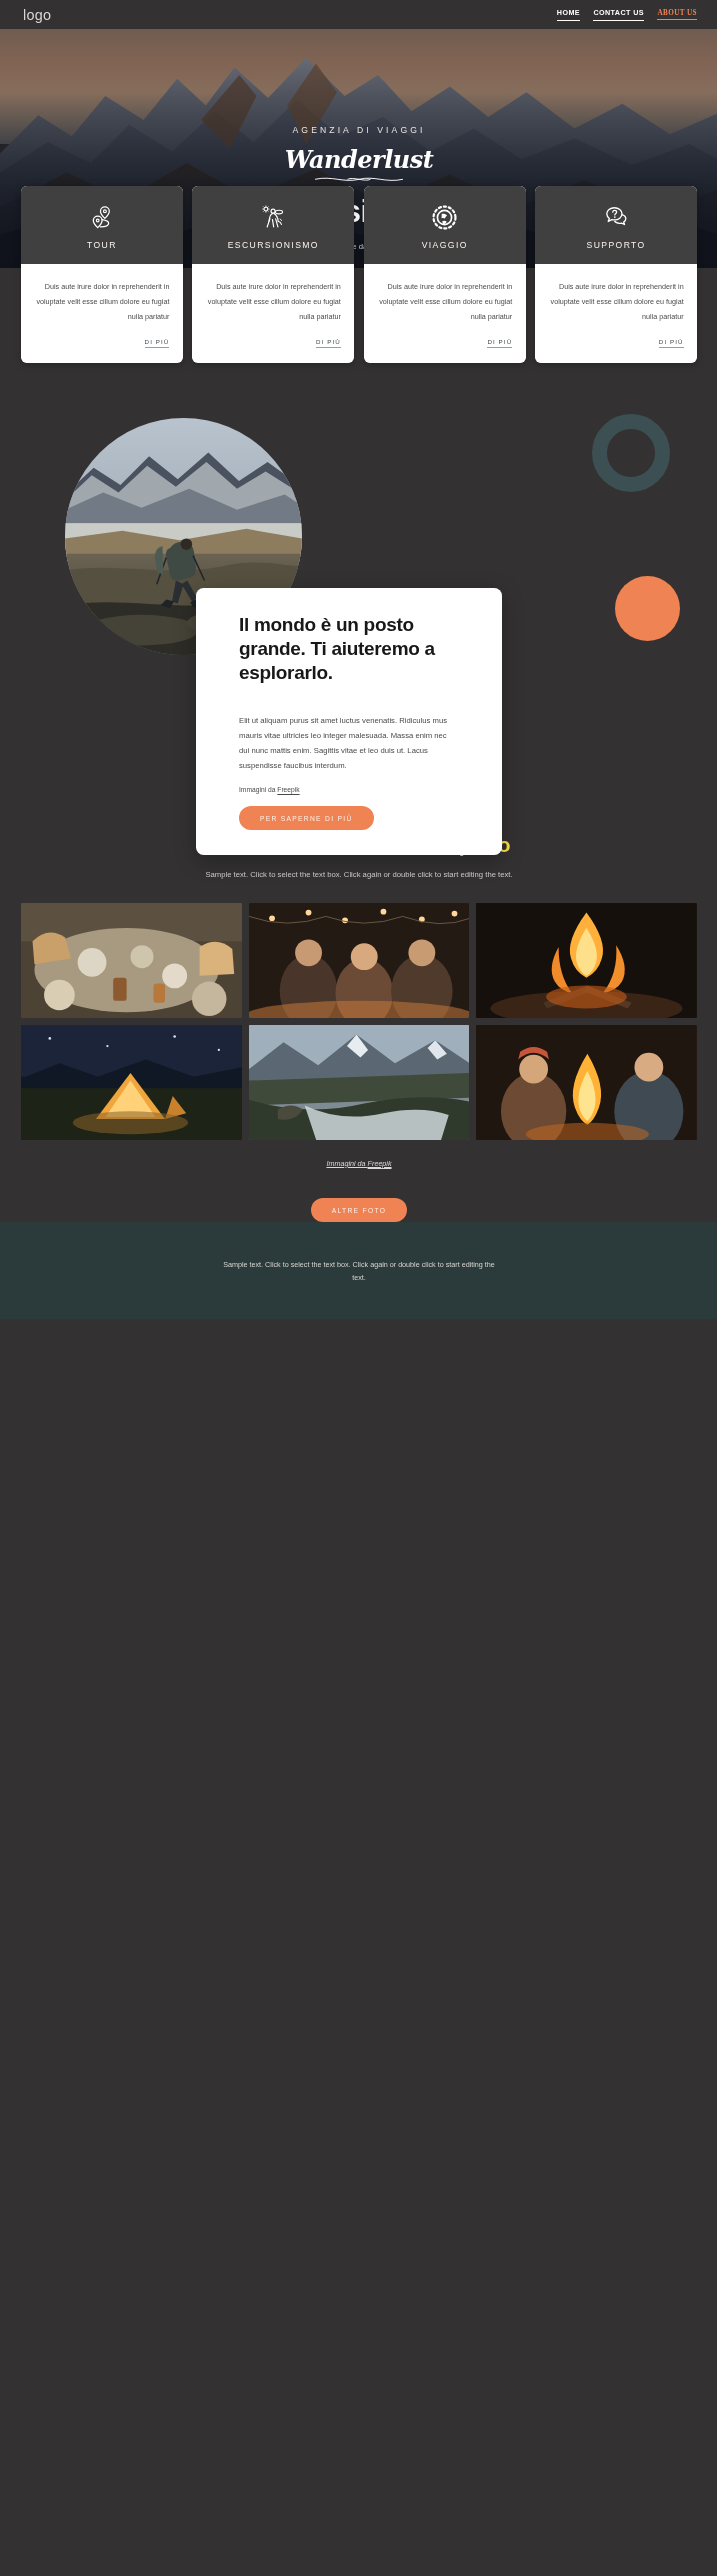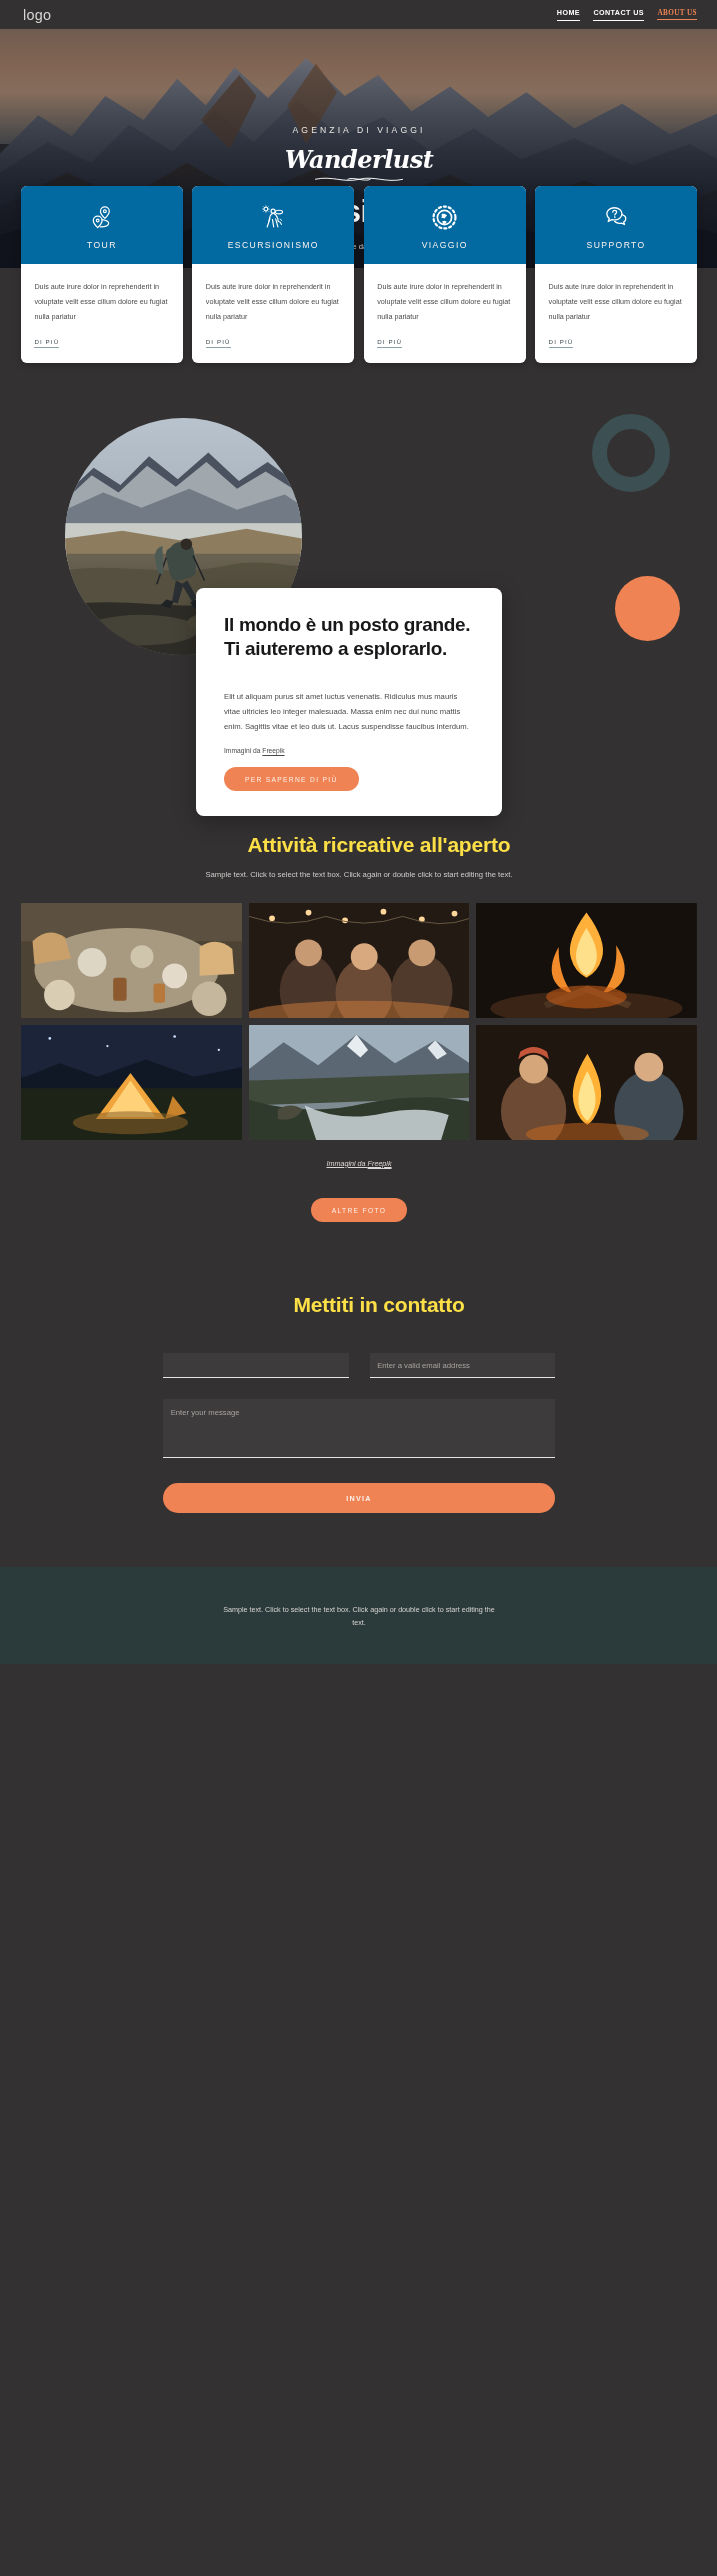--- a/index.html
+++ b/index.html
@@ -102,39 +102,39 @@
     gap: 9.6px;
   }
   .card {
     flex: 1 1 0;
     background: #ffffff;
     border-radius: 5.7px;
     overflow: hidden;
     box-shadow: 0 1.9px 7.7px rgba(0,0,0,.25);
   }
   .card-head {
-    background: #0369a1;
+    background: #404040;
     height: 78px;
     display: flex;
     flex-direction: column;
     align-items: center;
     justify-content: center;
     gap: 8.6px;
     padding-top: 3.8px;
   }
   .card-icon { width: 27px; height: 27px; display: block; }
   .card-title {
     font-size: 8.6px;
     letter-spacing: 1.4px;
     color: #fdf3ee;
     font-weight: 400;
   }
   .card-body {
     padding: 16.3px 13.4px 15.3px;
-    text-align: left;
+    text-align: right;
   }
   .card-text {
     font-size: 7.2px;
     line-height: 2.05;
     color: #4b4b4b;
   }
   .card-link {
     display: inline-block;
     margin-top: 13.4px;
     font-size: 6.2px;
@@ -167,21 +167,21 @@
     width: 65px; height: 65px;
     border-radius: 50%;
     background: #ef8354;
   }
   .feature-card {
     position: absolute;
     left: 196px; top: 191px;
     width: 306px;
     background: #ffffff;
     border-radius: 7.7px;
-    padding: 25px 28px 25px;
+    padding: 25px 43px 25px;
     box-shadow: 0 5.7px 21px rgba(0,0,0,.28);
   }
   .feature-title {
     font-size: 19px;
     line-height: 1.26;
     font-weight: bold;
     color: #18181a;
     letter-spacing: -0.3px;
   }
   .feature-text {
@@ -589,30 +589,19 @@
       </div>
 
     </div>
 
     <div class="gallery-credit"><span>Immagini da </span><u>Freepik</u></div>
     <div class="btn-center">
       <button class="btn-pill">ALTRE FOTO</button>
     </div>
   </div>
 
-  <div class="contact">
-    <div class="sec-title">Mettiti in contatto</div>
-    <div class="form">
-      <div class="row">
-        <input class="field" type="text" placeholder="" style="">
-        <input class="field" type="email" placeholder="Enter a valid email address" style="">
-      </div>
-      <textarea class="textarea" placeholder="Enter your message" style=""></textarea>
-      <button class="submit">INVIA</button>
-    </div>
-  </div>
 
   <div class="footer">
     <div class="footer-text">Sample text. Click to select the text box. Click again or double click to start editing the text.</div>
   </div>
 
 </div>
 
 
 </body></html>

